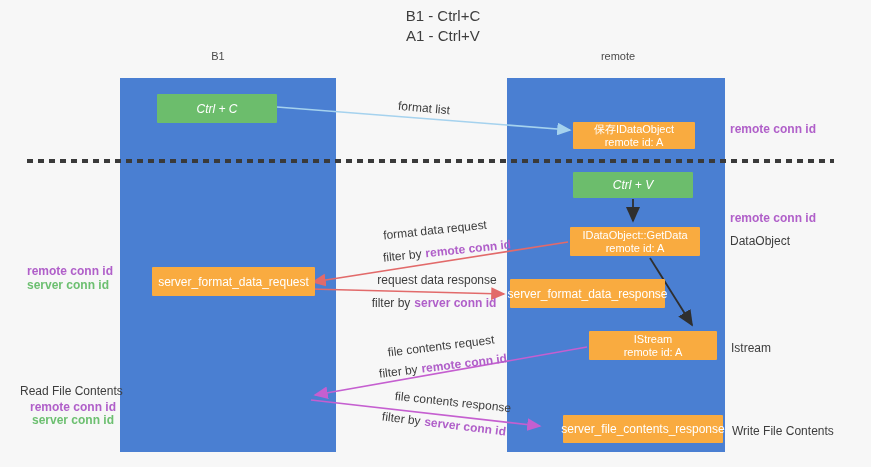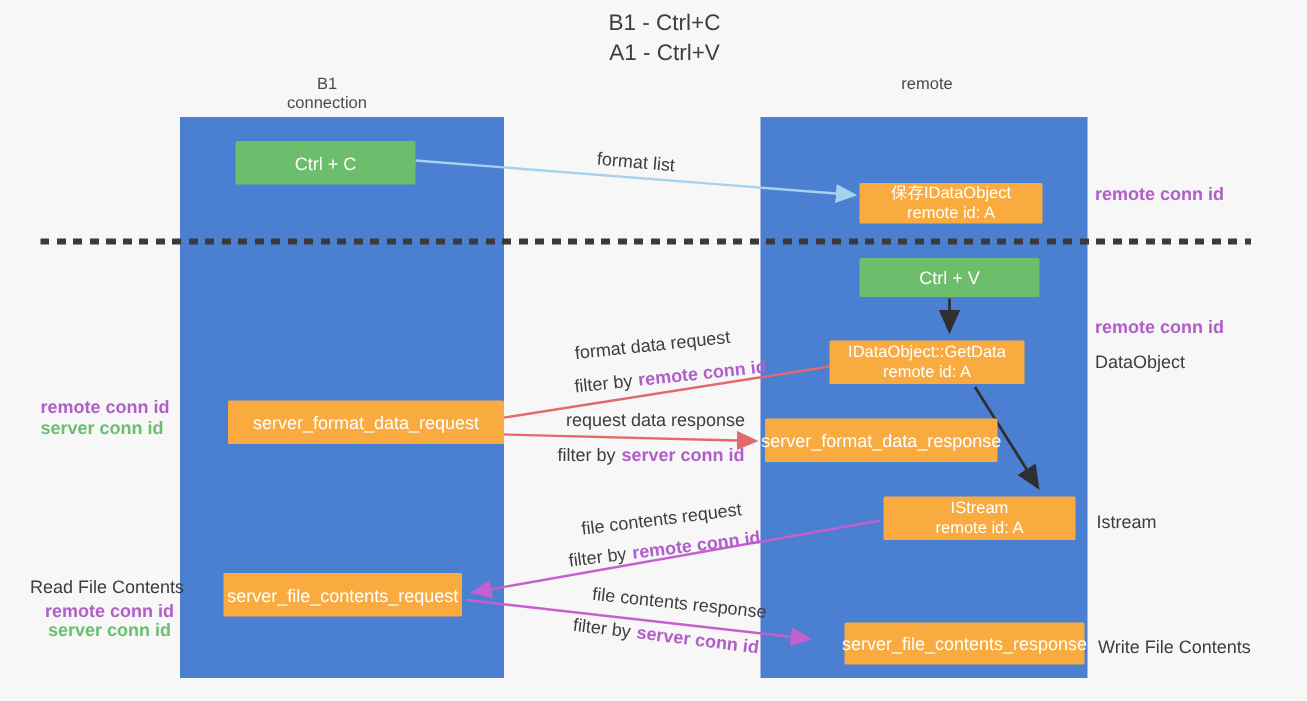--- a/index.html
+++ b/index.html
@@ -15,21 +15,21 @@
 
   .lane-header{position:absolute;top:50px;text-align:center;font-size:11px;line-height:13px;color:#4a4a4a;}
   .lane-header.hl{left:148px;width:140px;}
   .lane-header.hr{left:548px;width:140px;}
 
   .dashline{position:absolute;left:27px;top:159px;width:807px;height:4px;
             background:repeating-linear-gradient(90deg,#3a3a3a 0 6px,transparent 6px 11px);}
 
   .node{position:absolute;display:flex;flex-direction:column;align-items:center;justify-content:center;
         color:#fff;text-align:center;font-size:12px;line-height:14px;border-radius:1px;}
-  .node.green{background:var(--node-green);}
+  .node.green{background:var(--node-green);font-style:italic;}
   .node.orange{background:var(--node-orange);}
   .node.two{font-size:11px;line-height:13px;}
 
   .elabel{position:absolute;font-size:12px;color:#3d3d3d;white-space:nowrap;
           transform:translate(-50%,-50%);}
   .elabel .fb{margin-right:4px;}
   .rot-p5{transform:translate(-50%,-50%) rotate(5deg);}
   .rot-n6{transform:translate(-50%,-50%) rotate(-6deg);}
   .rot-n7{transform:translate(-50%,-50%) rotate(-7deg);}
   .rot-p6{transform:translate(-50%,-50%) rotate(6deg);}
@@ -54,21 +54,20 @@
 
 <div class="stage">
 
   <div class="title">
     <div>B1 - Ctrl+C</div>
     <div>A1 - Ctrl+V</div>
   </div>
 
   <div class="lane-header hl">
     <div>B1</div>
-    <div>connection</div>
   </div>
   <div class="lane-header hr">
     <div>remote</div>
   </div>
 
   <div class="lane lane-left"></div>
   <div class="lane lane-right"></div>
 
   <div class="dashline"></div>
 
@@ -102,41 +101,38 @@
 
   <div class="node orange two" style="left:573px;top:122px;width:122px;height:27px;">
     <span>保存IDataObject</span>
     <span>remote id: A</span>
   </div>
 
   <div class="node green" style="left:573px;top:172px;width:120px;height:26px;">
     <span>Ctrl + V</span>
   </div>
 
-  <div class="node orange two" style="left:553px;top:227px;width:130px;height:29px;">
+  <div class="node orange two" style="left:570px;top:227px;width:130px;height:29px;">
     <span>IDataObject::GetData</span>
     <span>remote id: A</span>
   </div>
 
-  <div class="node orange" style="left:152px;top:267px;width:184px;height:29px;">
+  <div class="node orange" style="left:152px;top:267px;width:163px;height:29px;">
     <span>server_format_data_request</span>
   </div>
 
   <div class="node orange" style="left:510px;top:279px;width:155px;height:29px;">
     <span>server_format_data_response</span>
   </div>
 
   <div class="node orange two" style="left:589px;top:331px;width:128px;height:29px;">
     <span>IStream</span>
     <span>remote id: A</span>
   </div>
 
-  <div class="node orange" style="left:149px;top:382px;width:159px;height:29px;">
-    <span>server_file_contents_request</span>
-  </div>
 
   <div class="node orange" style="left:545px;top:415px;width:160px;height:28px;margin-left:18px;">
     <span>server_file_contents_response</span>
   </div>
 
   <div class="elabel rot-p5" style="left:424px;top:108px;">format list</div>
 
   <div class="elabel rot-n6" style="left:435px;top:230px;">format data request</div>
   <div class="elabel rot-n6" style="left:447px;top:251px;">
     <span class="fb">filter by</span><span class="purple">remote conn id</span>

